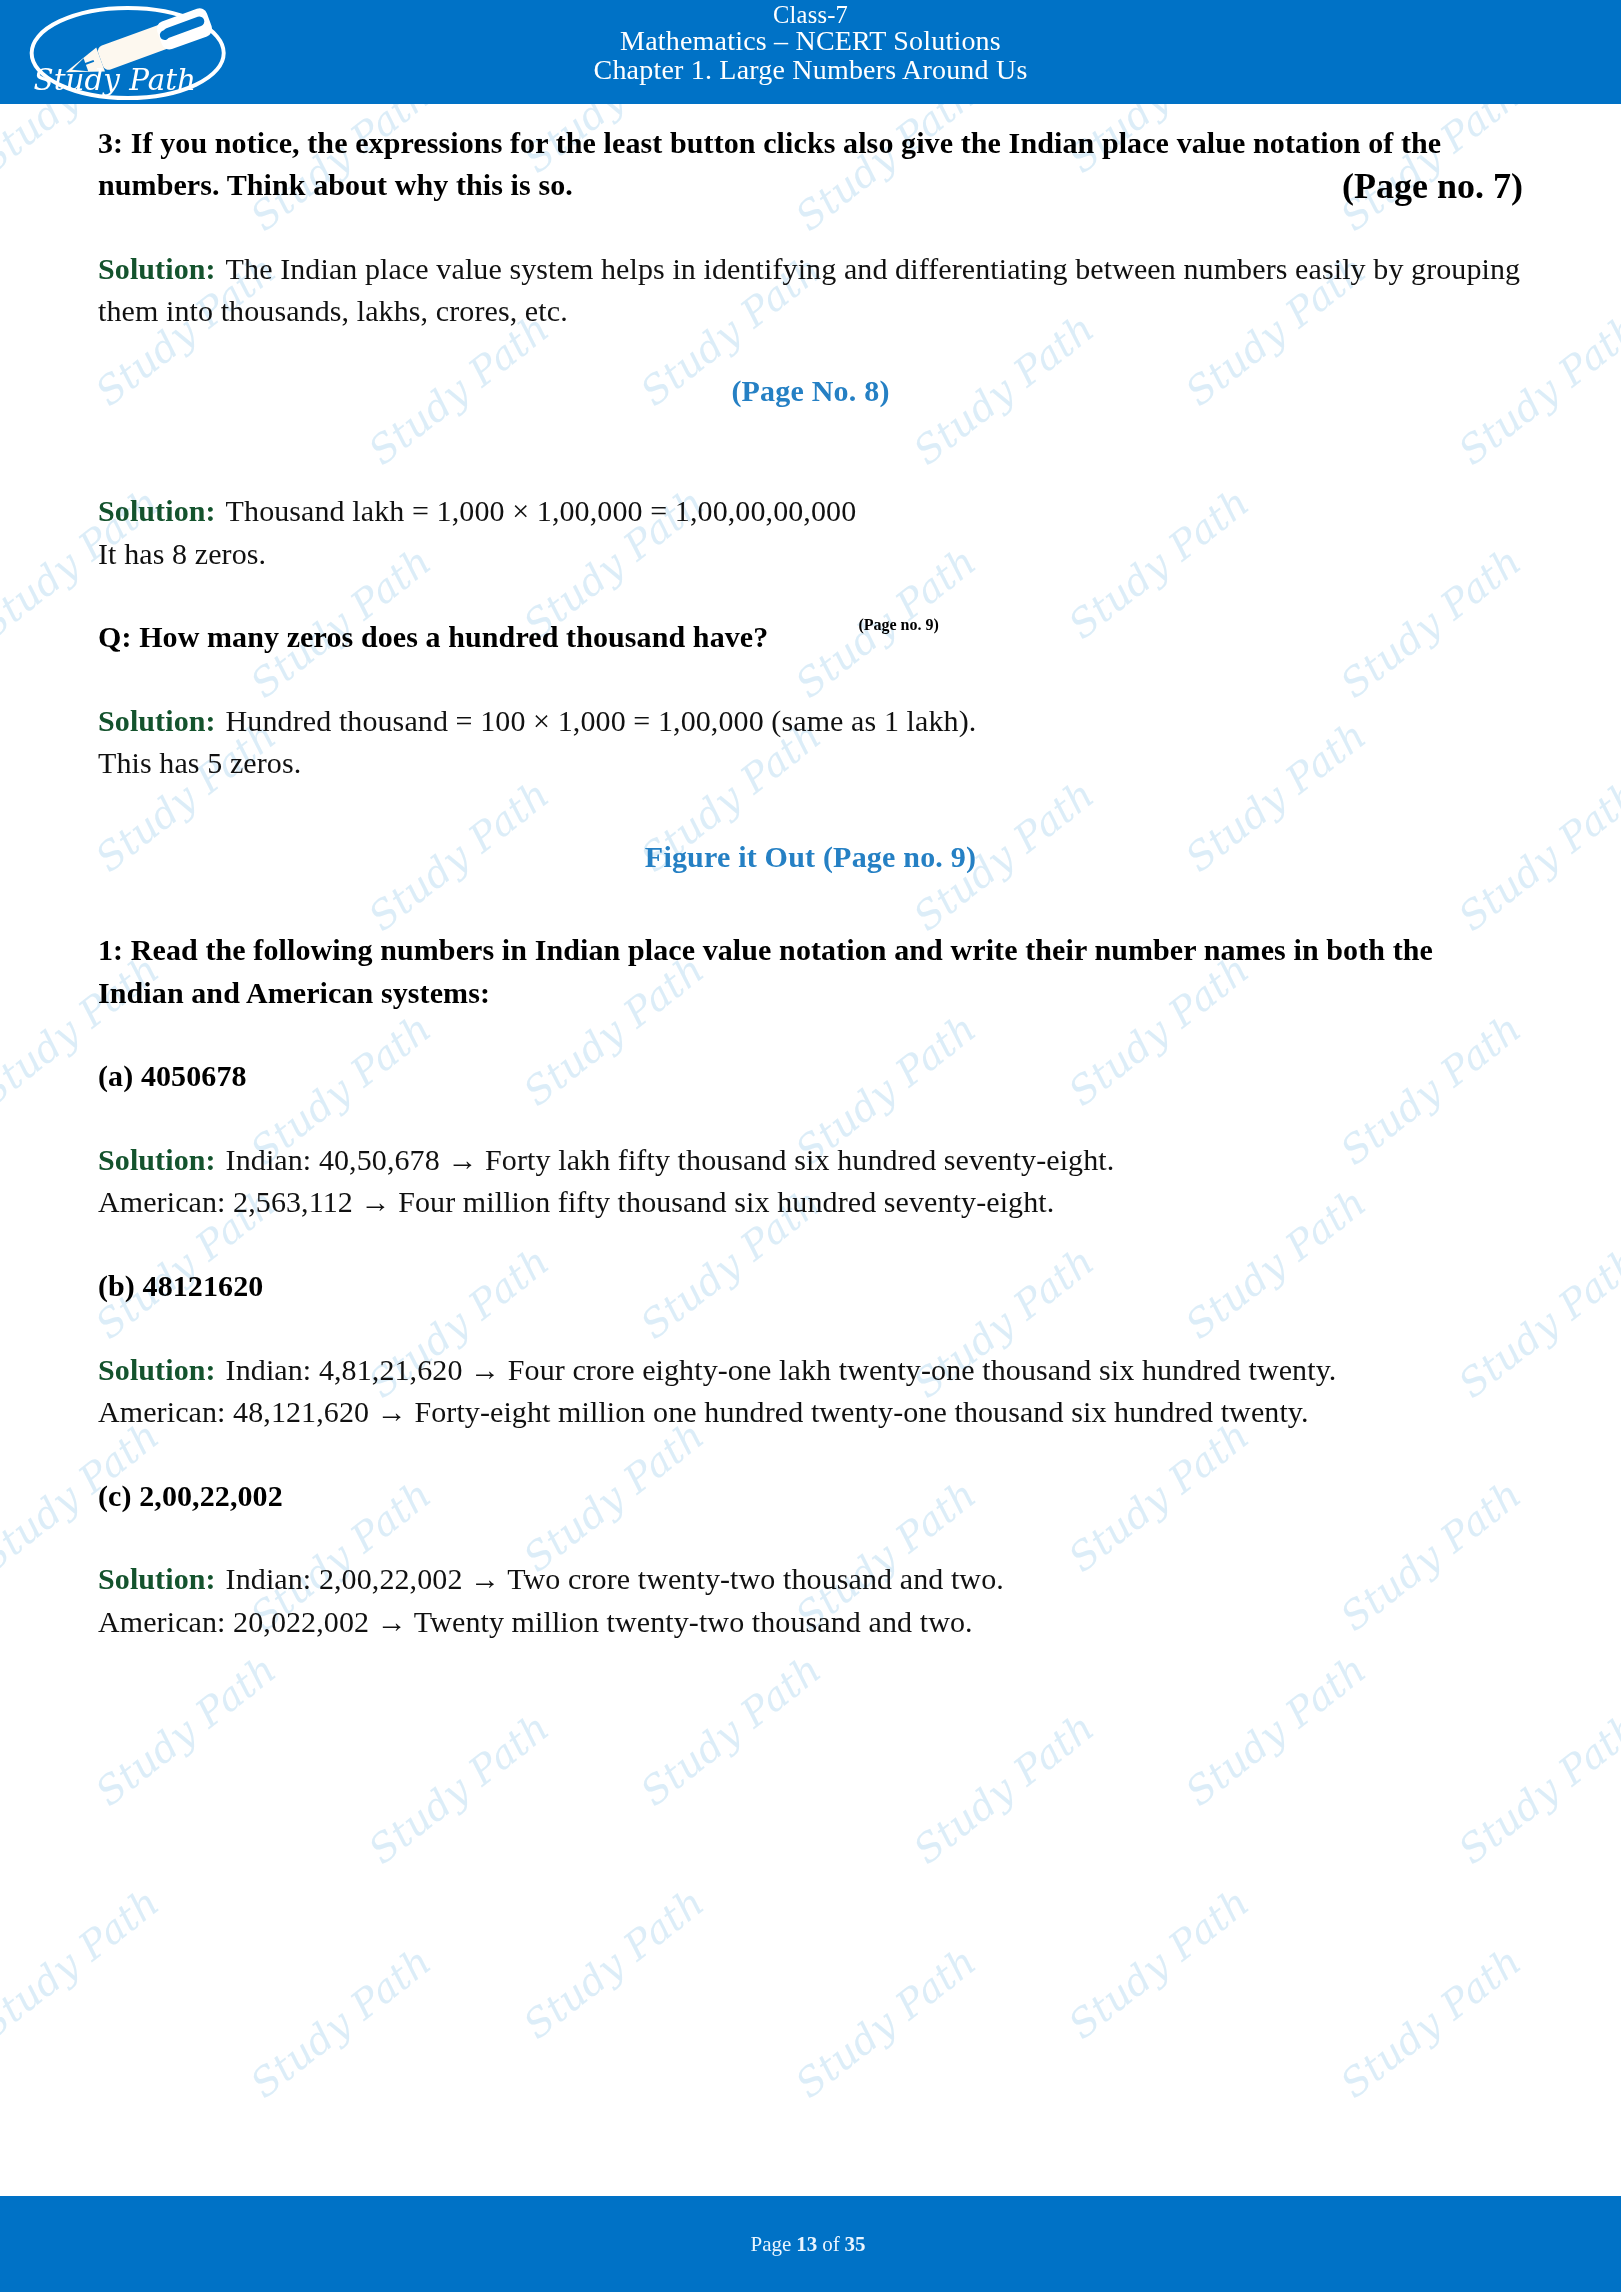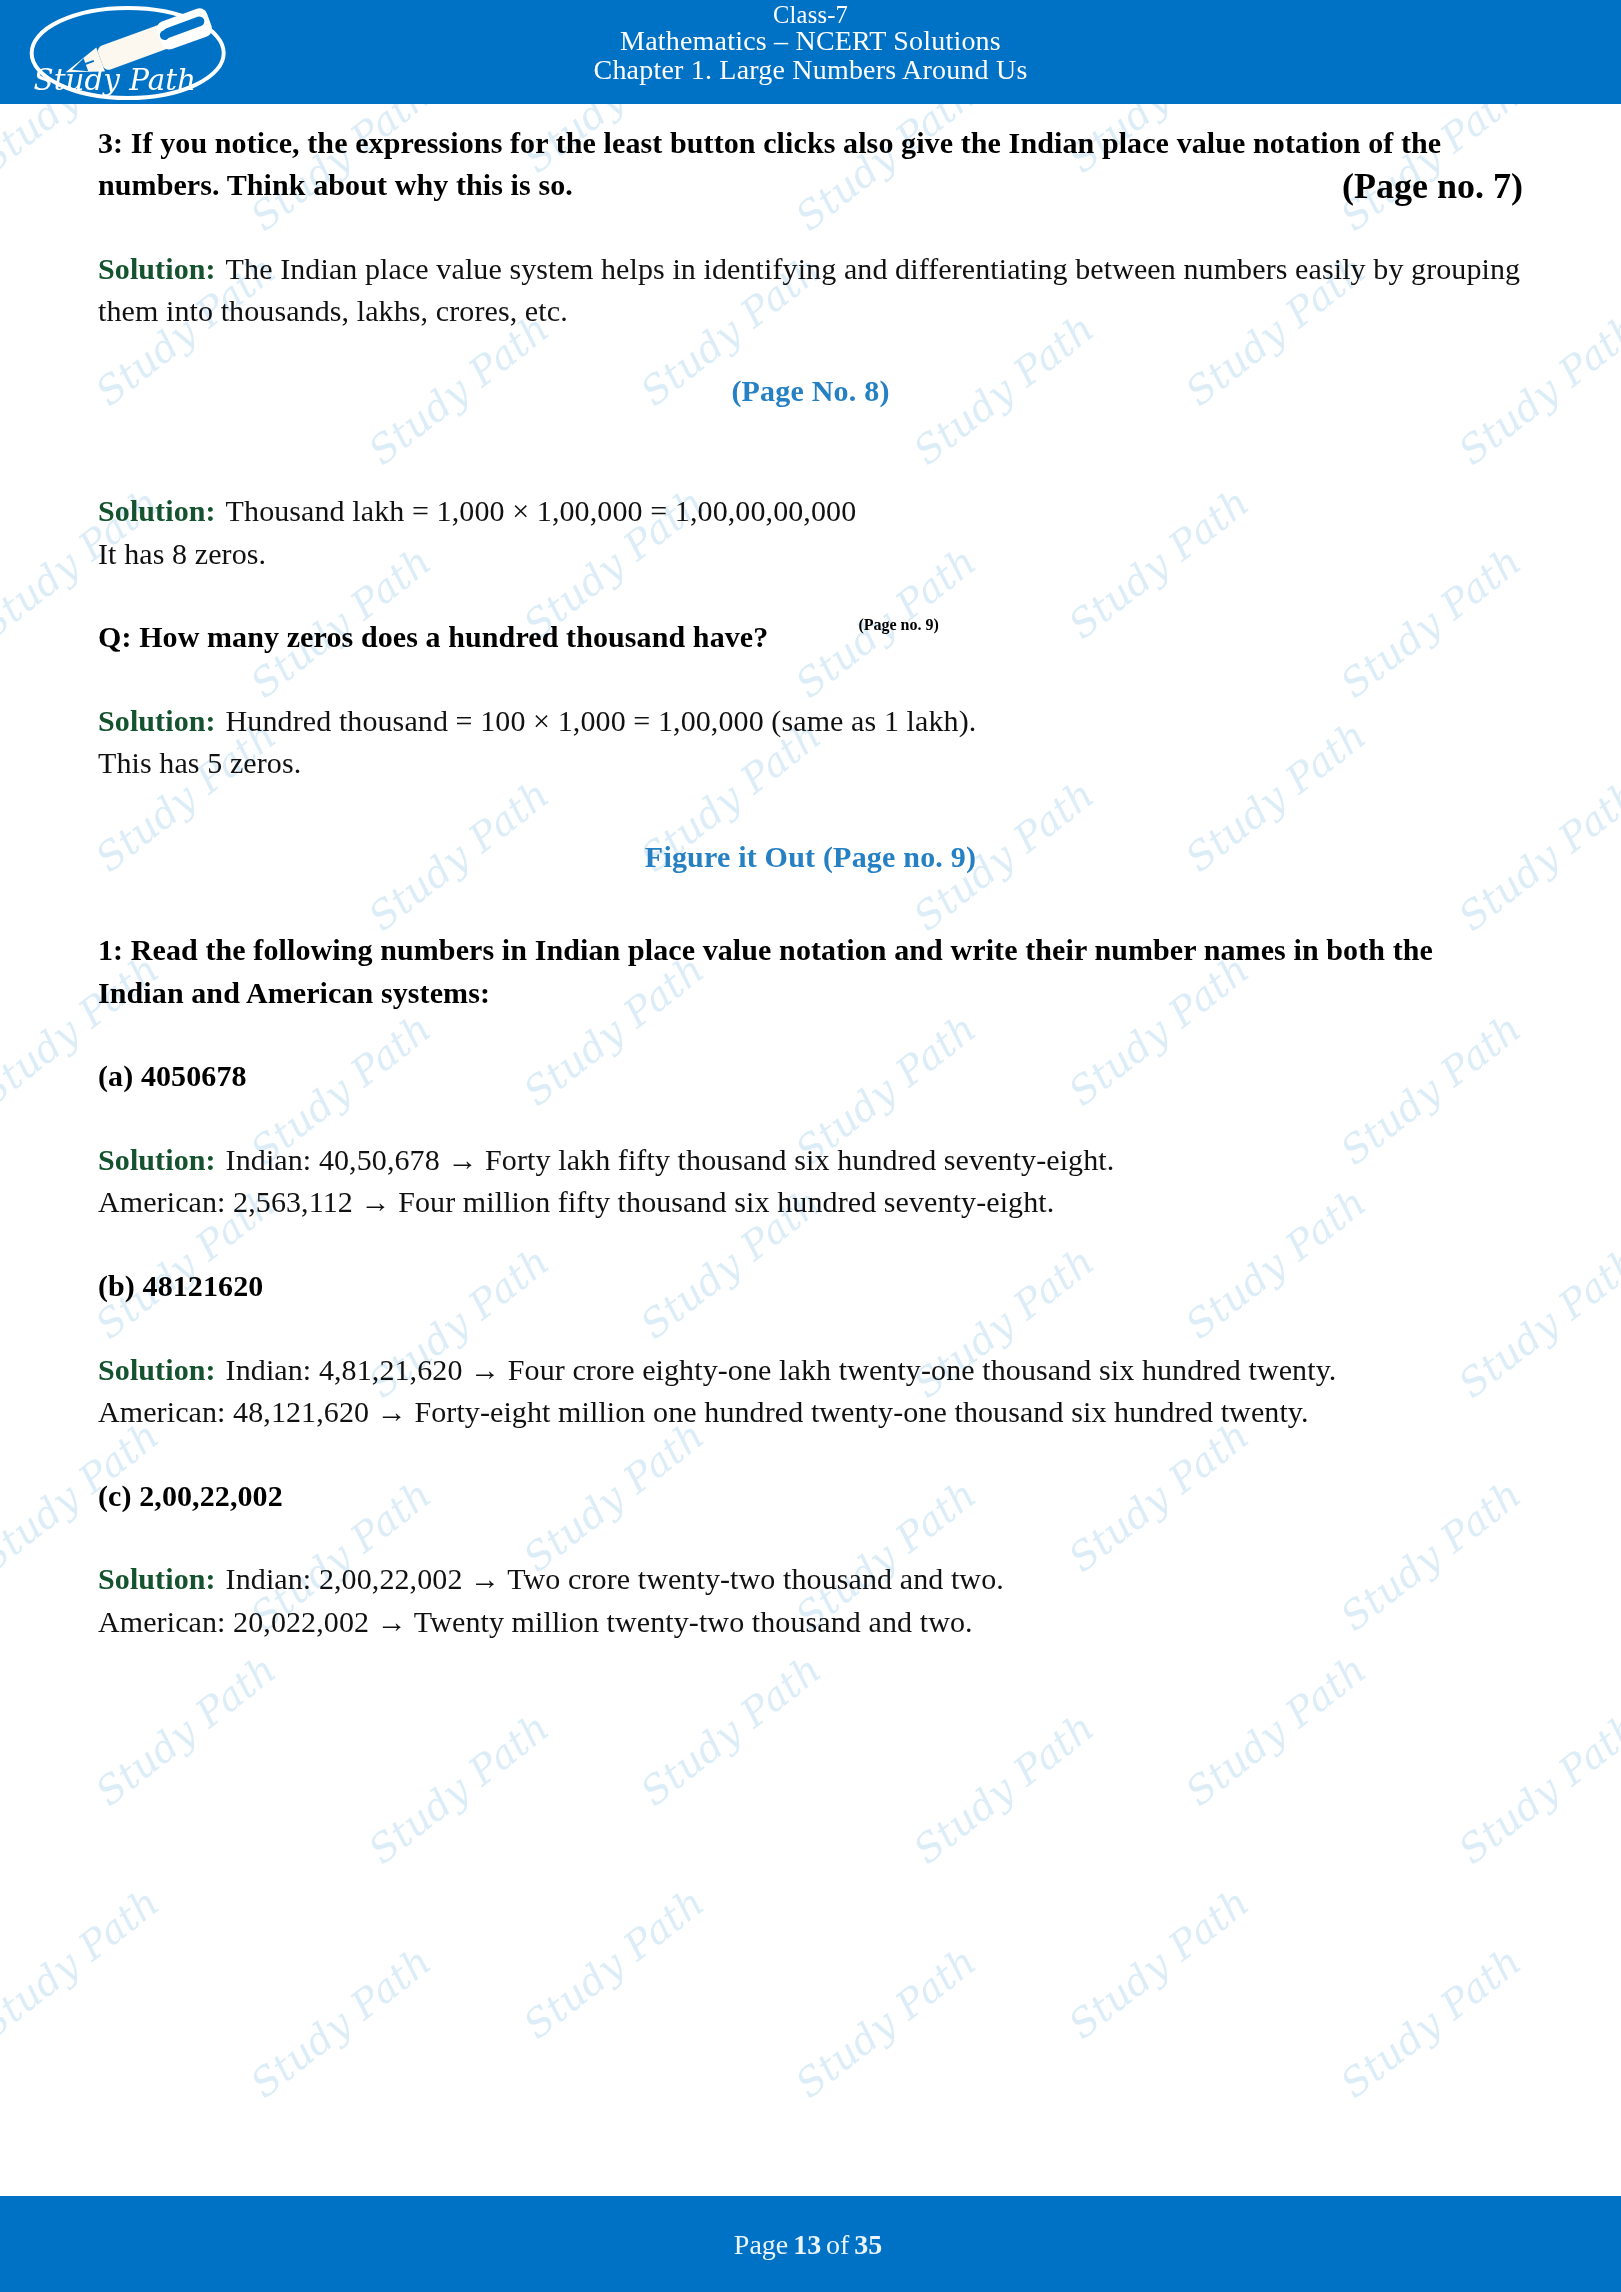--- a/index.html
+++ b/index.html
@@ -71,21 +71,21 @@
     position: absolute;
     left: 0;
     bottom: 0;
     width: 100%;
     height: 97px;
     background: #0072C6;
     color: #eaf5ff;
     display: flex;
     align-items: center;
     justify-content: center;
-    font-size: 28px;
+    font-size: 21px;
   }
   .footer .pnum { font-weight: 700; margin: 0 4.9px; }
 
   
   .content {
     position: absolute;
     left: 0;
     top: 104px;
     width: 1621px;
     height: 1600px;

